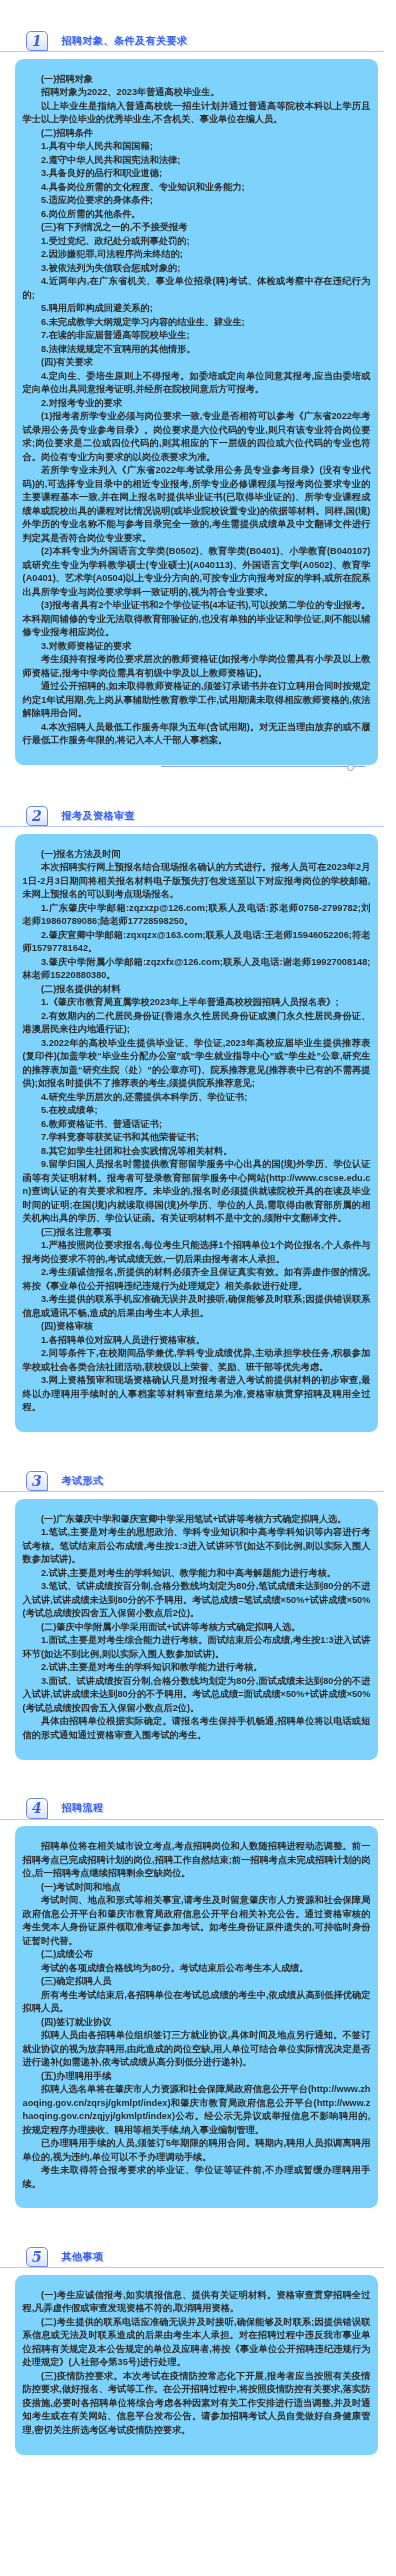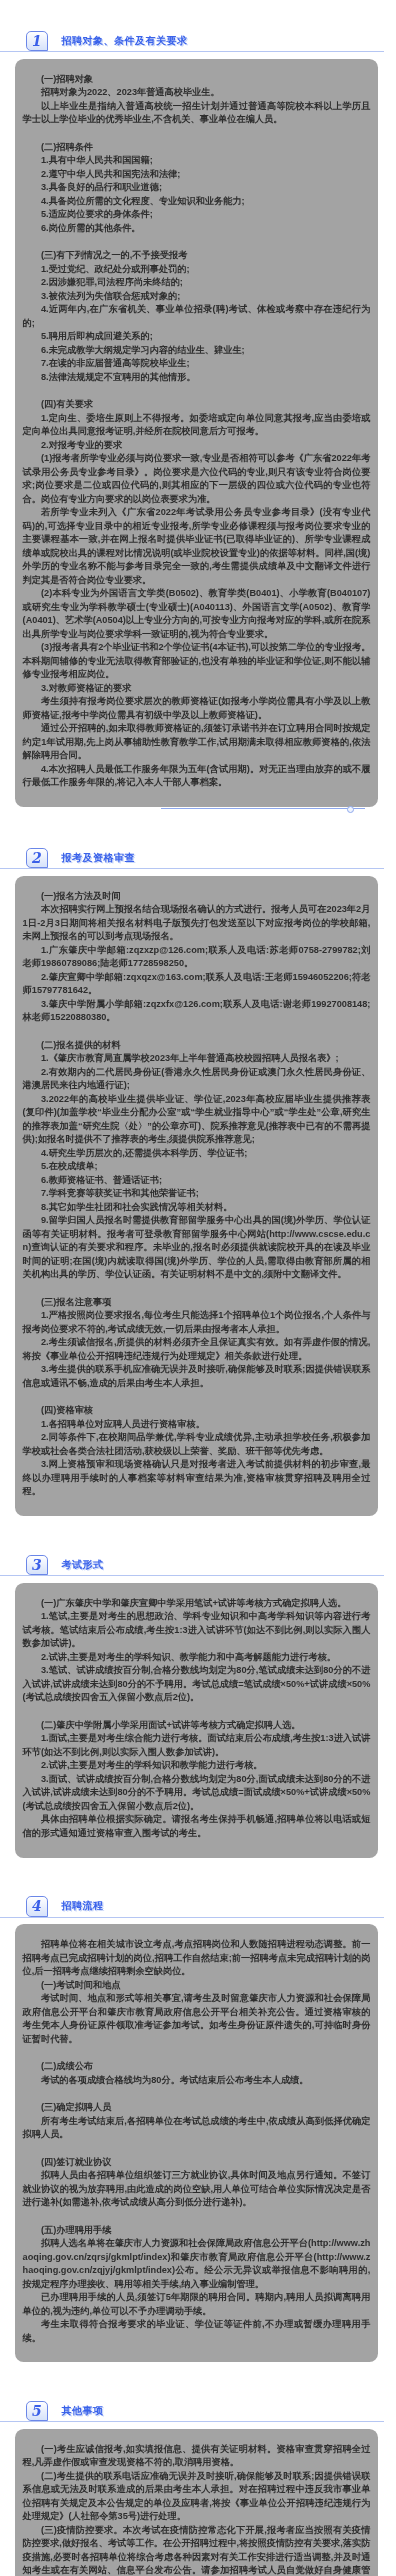--- a/index.html
+++ b/index.html
@@ -44,36 +44,36 @@
     padding-bottom:3.2px;
     font-size:10px; font-weight:bold;
     color:#3a62ea;
     letter-spacing:0.5px;
     text-shadow:1.1px 1.1px 0 #c9d7f8;
     white-space:nowrap;
   }
 
   
   .box {
-    background:#a3a3a3;
+    background:#7dd3fc;
     border-radius:8.6px;
     margin:0 18px 0 15px;
     padding:14px 7.6px 17.3px 7.6px;
     color:#2e2e2e;
     font-size:9.2px;
     font-weight:600;
   }
   .para {
     margin:0;
     line-height:13.5px;
     text-indent:2em;
     text-align:justify;
     word-break:break-all;
   }
-  .para.gap { margin-top:14px; }
+  .para.gap { }
 
   
   .divider {
     position:relative;
     height:1.1px;
     background:#8da8ee;
     width:204px;
     margin:1.6px 31px 0 auto;
   }
   .divider::after {
@@ -112,21 +112,21 @@
           <p class="para gap">(三)有下列情况之一的,不予接受报考</p>
           <p class="para">1.受过党纪、政纪处分或刑事处罚的;</p>
           <p class="para">2.因涉嫌犯罪,司法程序尚未终结的;</p>
           <p class="para">3.被依法列为失信联合惩戒对象的;</p>
           <p class="para">4.近两年内,在广东省机关、事业单位招录(聘)考试、体检或考察中存在违纪行为的;</p>
           <p class="para">5.聘用后即构成回避关系的;</p>
           <p class="para">6.未完成教学大纲规定学习内容的结业生、肄业生;</p>
           <p class="para">7.在读的非应届普通高等院校毕业生;</p>
           <p class="para">8.法律法规规定不宜聘用的其他情形。</p>
           <p class="para gap">(四)有关要求</p>
-          <p class="para">1.定向生、委培生原则上不得报考。如委培或定向单位同意其报考,应当由委培或定向单位出具同意报考证明,并经所在院校同意后方可报考。</p>
+          <p class="para">4.定向生、委培生原则上不得报考。如委培或定向单位同意其报考,应当由委培或定向单位出具同意报考证明,并经所在院校同意后方可报考。</p>
           <p class="para">2.对报考专业的要求</p>
           <p class="para">(1)报考者所学专业必须与岗位要求一致,专业是否相符可以参考《广东省2022年考试录用公务员专业参考目录》。岗位要求是六位代码的专业,则只有该专业符合岗位要求;岗位要求是二位或四位代码的,则其相应的下一层级的四位或六位代码的专业也符合。岗位有专业方向要求的以岗位表要求为准。</p>
           <p class="para">若所学专业未列入《广东省2022年考试录用公务员专业参考目录》(没有专业代码)的,可选择专业目录中的相近专业报考,所学专业必修课程须与报考岗位要求专业的主要课程基本一致,并在网上报名时提供毕业证书(已取得毕业证的)、所学专业课程成绩单或院校出具的课程对比情况说明(或毕业院校设置专业)的依据等材料。同样,国(境)外学历的专业名称不能与参考目录完全一致的,考生需提供成绩单及中文翻译文件进行判定其是否符合岗位专业要求。</p>
           <p class="para">(2)本科专业为外国语言文学类(B0502)、教育学类(B0401)、小学教育(B040107)或研究生专业为学科教学硕士(专业硕士)(A040113)、外国语言文学(A0502)、教育学(A0401)、艺术学(A0504)以上专业分方向的,可按专业方向报考对应的学科,或所在院系出具所学专业与岗位要求学科一致证明的,视为符合专业要求。</p>
           <p class="para">(3)报考者具有2个毕业证书和2个学位证书(4本证书),可以按第二学位的专业报考。本科期间辅修的专业无法取得教育部验证的,也没有单独的毕业证和学位证,则不能以辅修专业报考相应岗位。</p>
           <p class="para">3.对教师资格证的要求</p>
           <p class="para">考生须持有报考岗位要求层次的教师资格证(如报考小学岗位需具有小学及以上教师资格证,报考中学岗位需具有初级中学及以上教师资格证)。</p>
           <p class="para">通过公开招聘的,如未取得教师资格证的,须签订承诺书并在订立聘用合同时按规定约定1年试用期,先上岗从事辅助性教育教学工作,试用期满未取得相应教师资格的,依法解除聘用合同。</p>
           <p class="para">4.本次招聘人员最低工作服务年限为五年(含试用期)。对无正当理由放弃的或不履行最低工作服务年限的,将记入本人干部人事档案。</p>
         </div>

